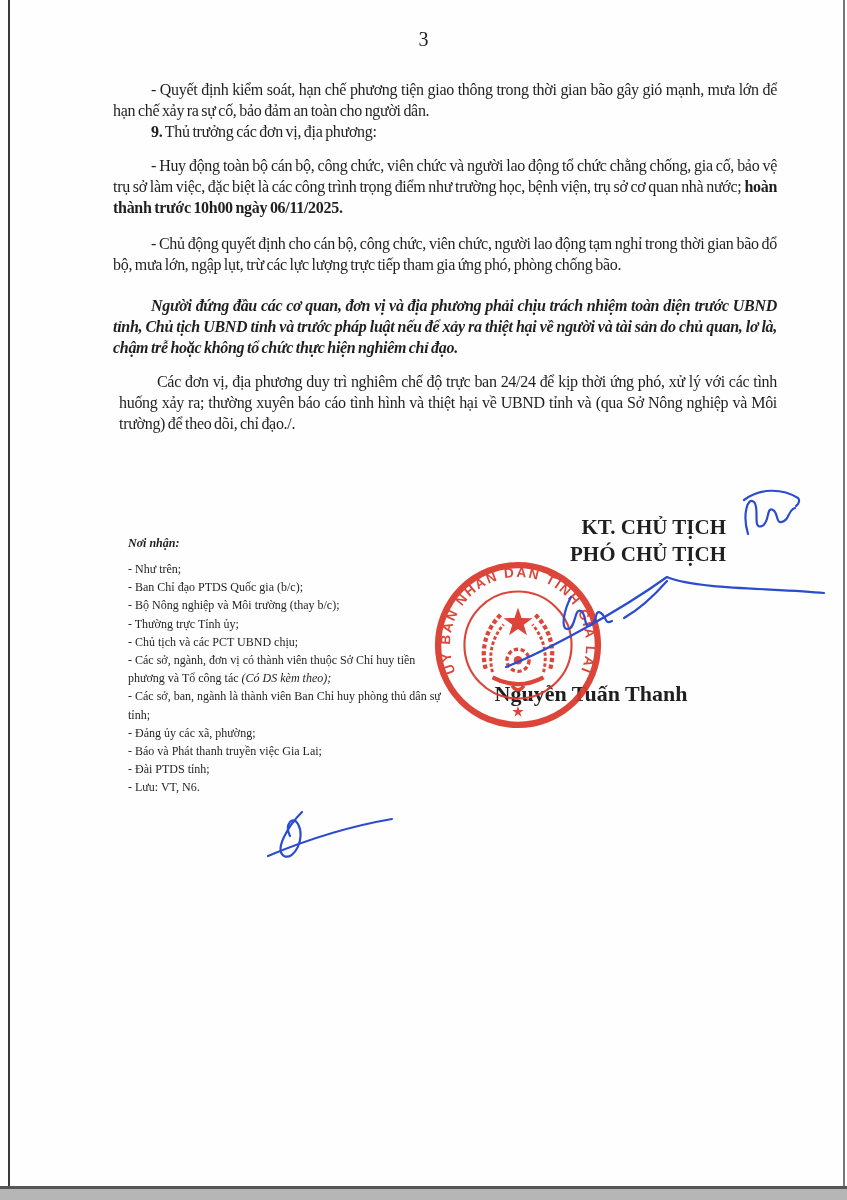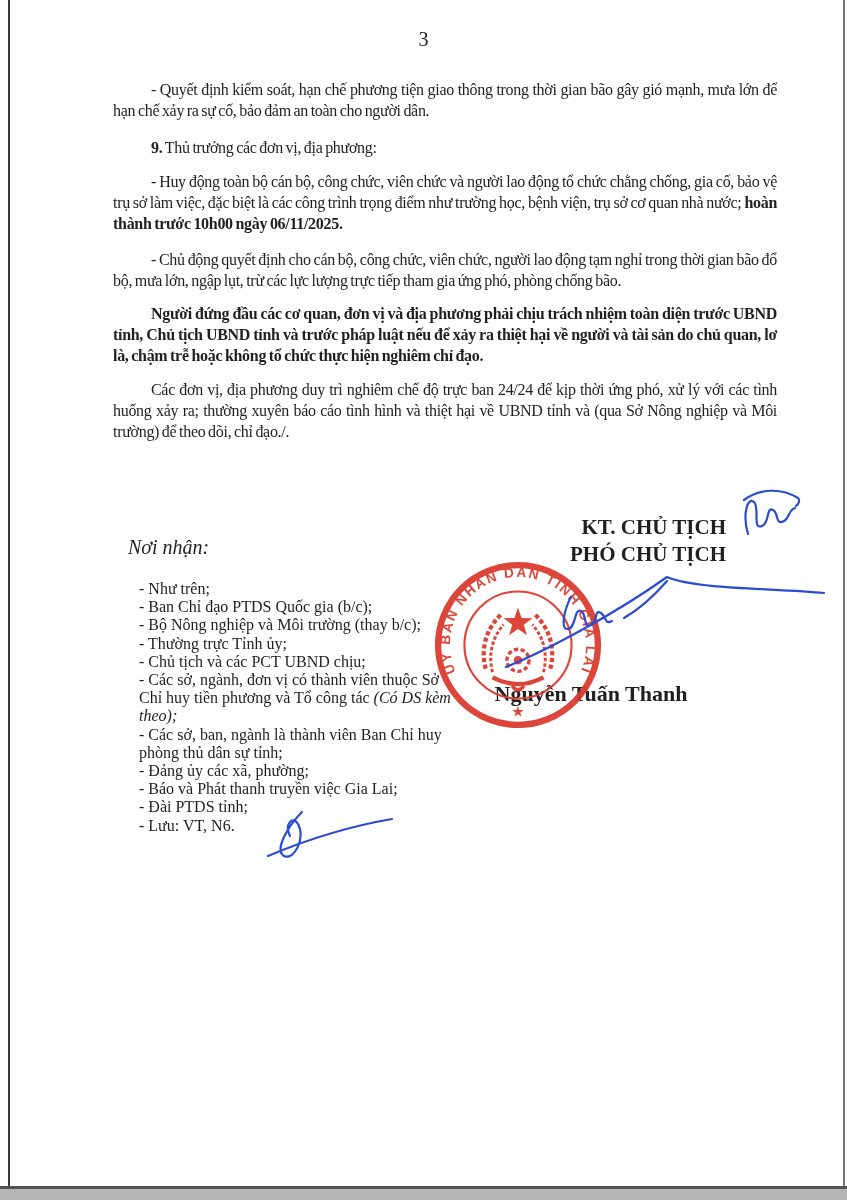--- a/index.html
+++ b/index.html
@@ -14,38 +14,38 @@
   .edge-gray  { position:absolute; left:0; top:1189px; width:847px; height:11px; background:#b6b6b6; }
 
   .page-number { position:absolute; top:28px; left:0; width:100%; text-align:center; font-size:20px; }
 
   .doc-body {
     position:absolute; top:79px; left:113px; width:664px;
     font-size:16px; line-height:21px; letter-spacing:-0.3px; word-spacing:-1px;
     text-align:justify;
   }
   .para { margin:0; text-indent:38px; }
-  .p-head { margin-top:16px; }
+  .p-head { margin-top:0; }
   .p2 { margin-top:13px; }
   .p3 { margin-top:15px; }
-  .p4 { margin-top:12px; font-weight:bold; }
-  .p5 { margin-top:13px; }
+  .p4 { margin-top:20px; font-weight:bold; font-style:italic; }
+  .p5 { margin-top:13px;margin-left:6px; }
   .bold { font-weight:bold; }
 
   .kt-title {
     position:absolute; top:514px; left:456px; width:270px; text-align:right;
     font-weight:bold; font-size:21px; line-height:27px; z-index:2;
   }
   .noi-nhan-label {
     position:absolute; top:536px; left:128px;
-    font-weight:normal; font-style:italic; font-size:20px; z-index:2;
+    font-weight:bold; font-style:italic; font-size:12px; z-index:2;
   }
   .recipients {
-    position:absolute; top:580px; left:128px; width:322px;
-    font-size:16px; line-height:18.2px; z-index:2;margin-left:11px;
+    position:absolute; top:560px; left:128px; width:322px;
+    font-size:12px; line-height:18.2px; z-index:2;
   }
   .r-italic { font-style:italic; }
 
   .signer-name {
     position:absolute; top:681px; left:441px; width:300px; text-align:center;
     font-weight:bold; font-size:22px; z-index:2;
   }
 
   .stamp { position:absolute; left:433px; top:560px; width:170px; height:170px; opacity:0.93; z-index:3; }
   .stamp text { font-family:"Liberation Sans", sans-serif; font-weight:bold; }

